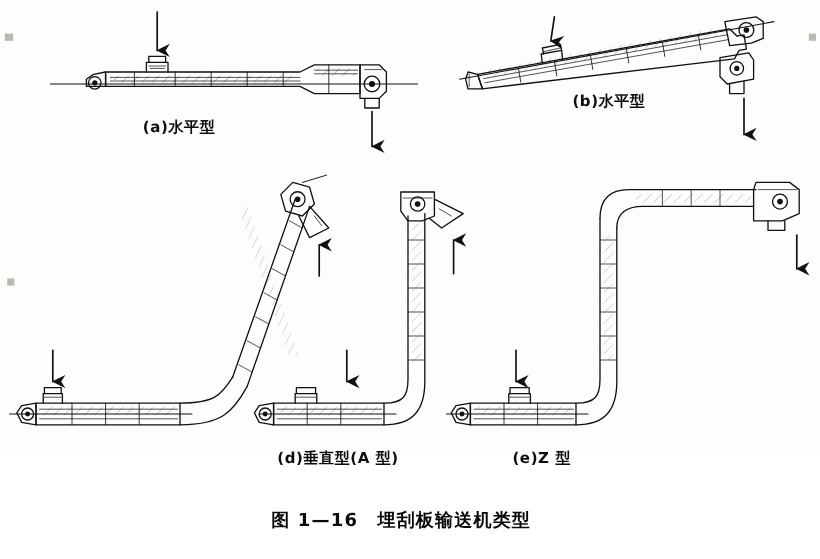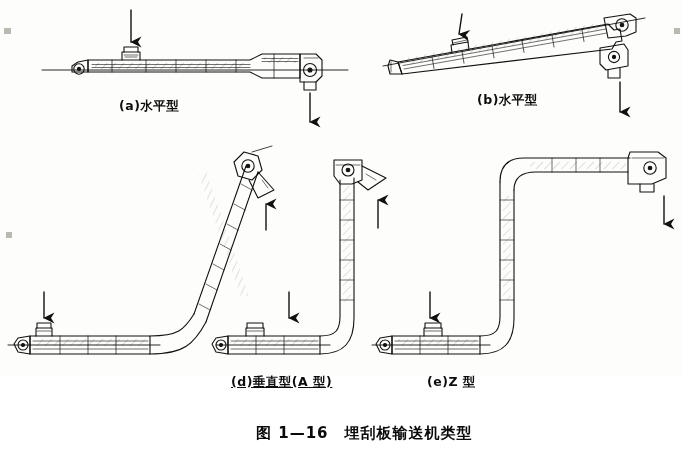--- a/index.html
+++ b/index.html
@@ -31,34 +31,33 @@
   .cap {
     position: absolute;
     font-size: 12.5px;
     font-weight: bold;
     letter-spacing: 0.5px;
     white-space: nowrap;
     color: #0d0d0d;
     font-family: "DejaVu Sans", "Liberation Sans", sans-serif;
   }
   .cap-a { left: 119px; top: 98px; }
-  .cap-b { left: 477px; top: 92px; }
+  .cap-b { left: 477px; top: 76px; }
   .cap-c { left: 8px;  top: 374px; }
-  .cap-d { left: 231px; top: 374px; text-decoration: underline; }
+  .cap-d { left: 231px; top: 374px; }
   .cap-e { left: 427px; top: 374px; }
   .fig-title {
     position: absolute;
     left: 226px;
     top: 424px;
     font-size: 15px;
     font-weight: bold;
     letter-spacing: 1px;
     white-space: nowrap;
     color: #0a0a0a;
-    margin-left: 30px;
   }
   .fig-title .num { margin-right: 16px; }
   
   .speck {
     position: absolute;
     background: #b9b9b2;
   }
 </style>
 </head>
 <body>

